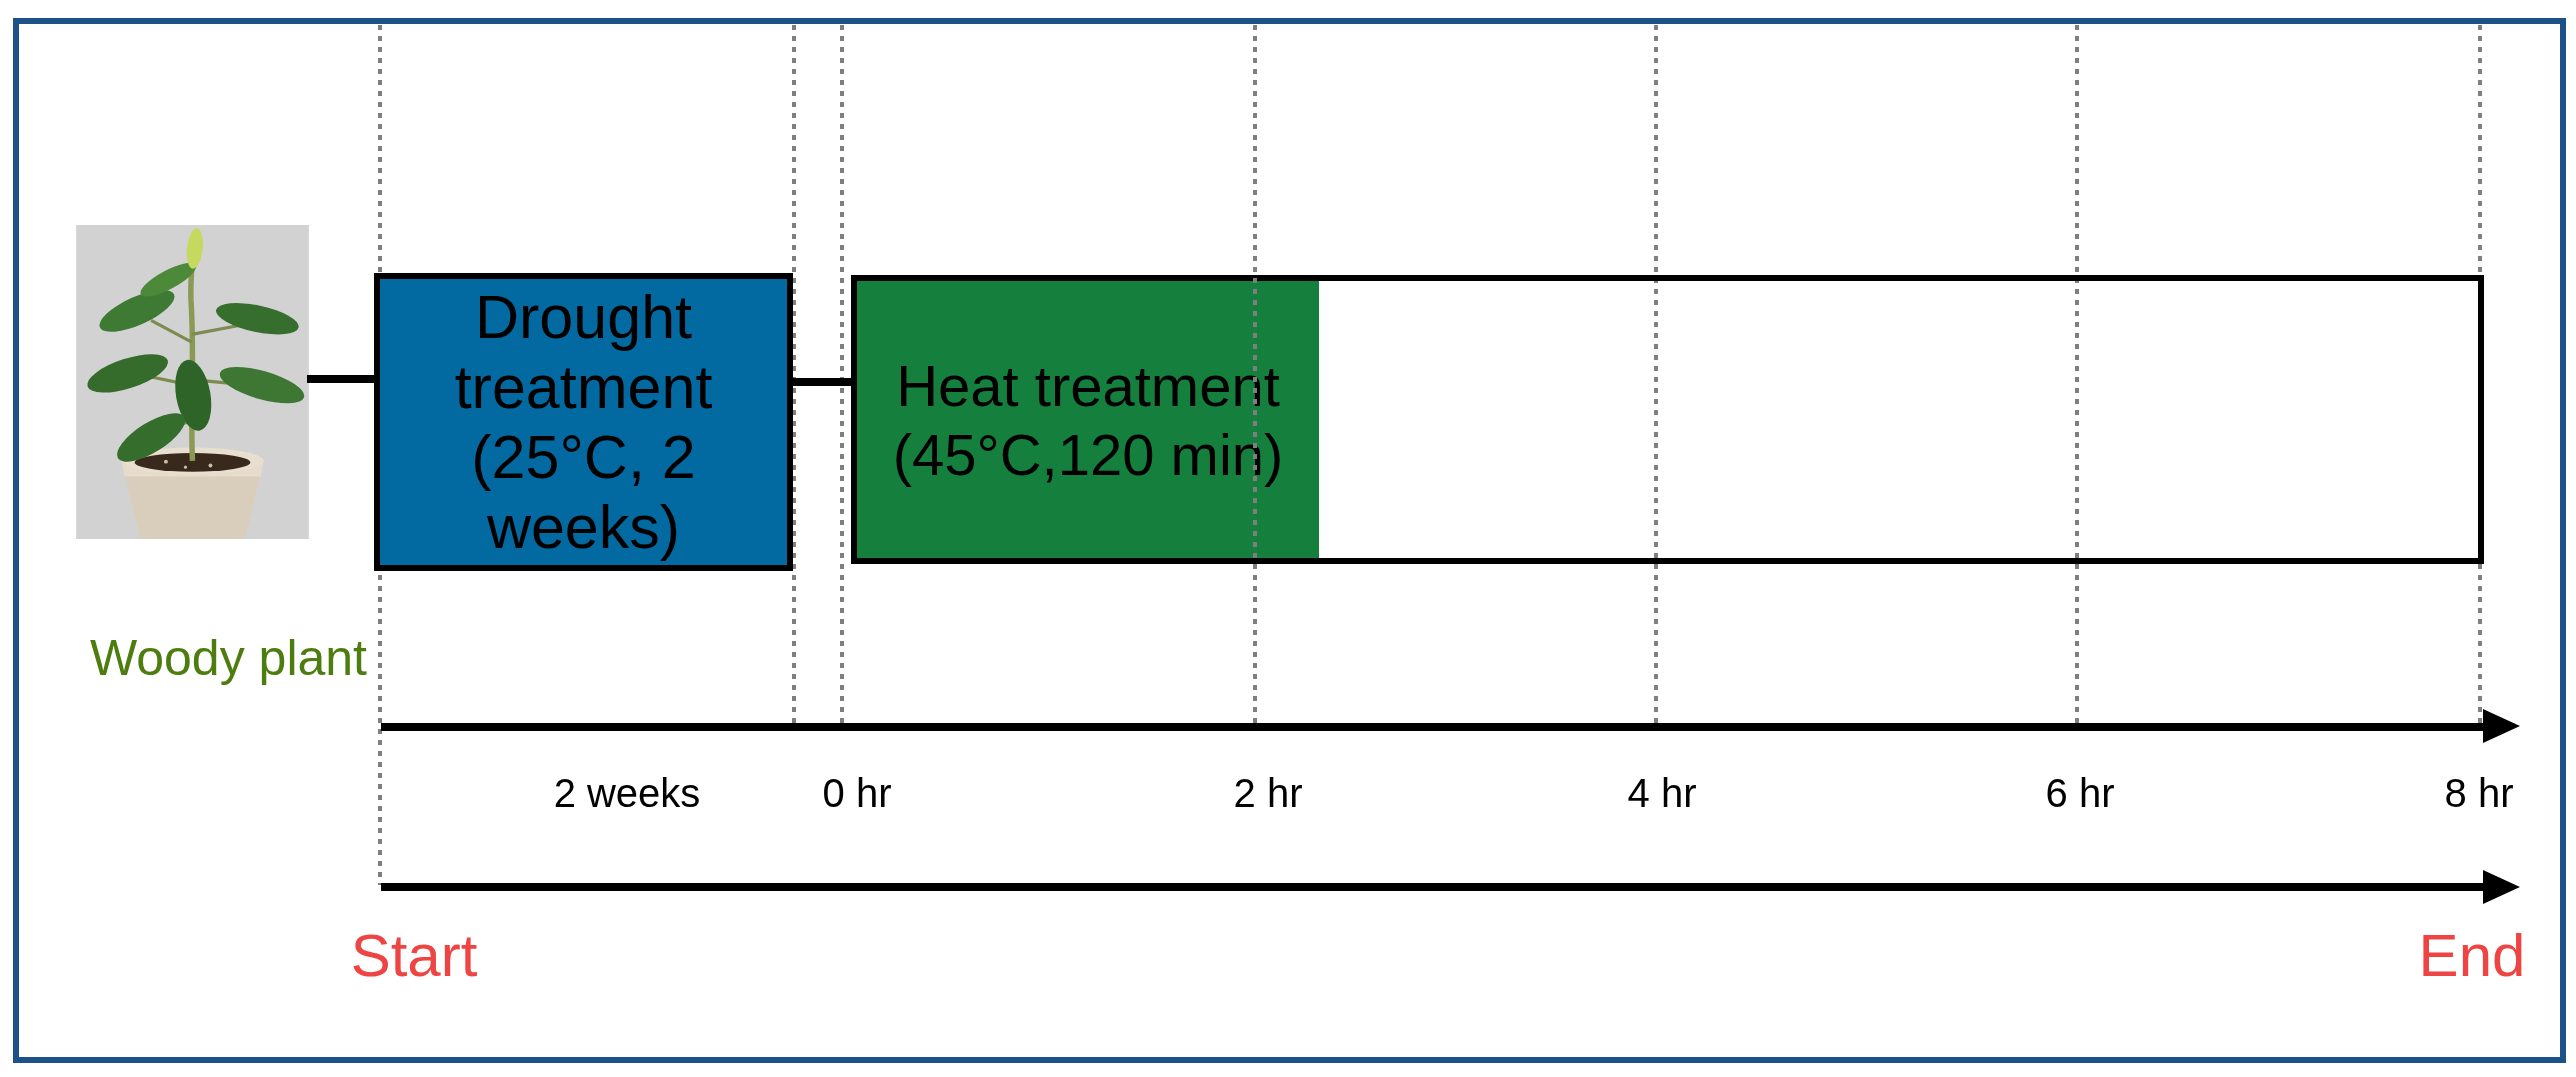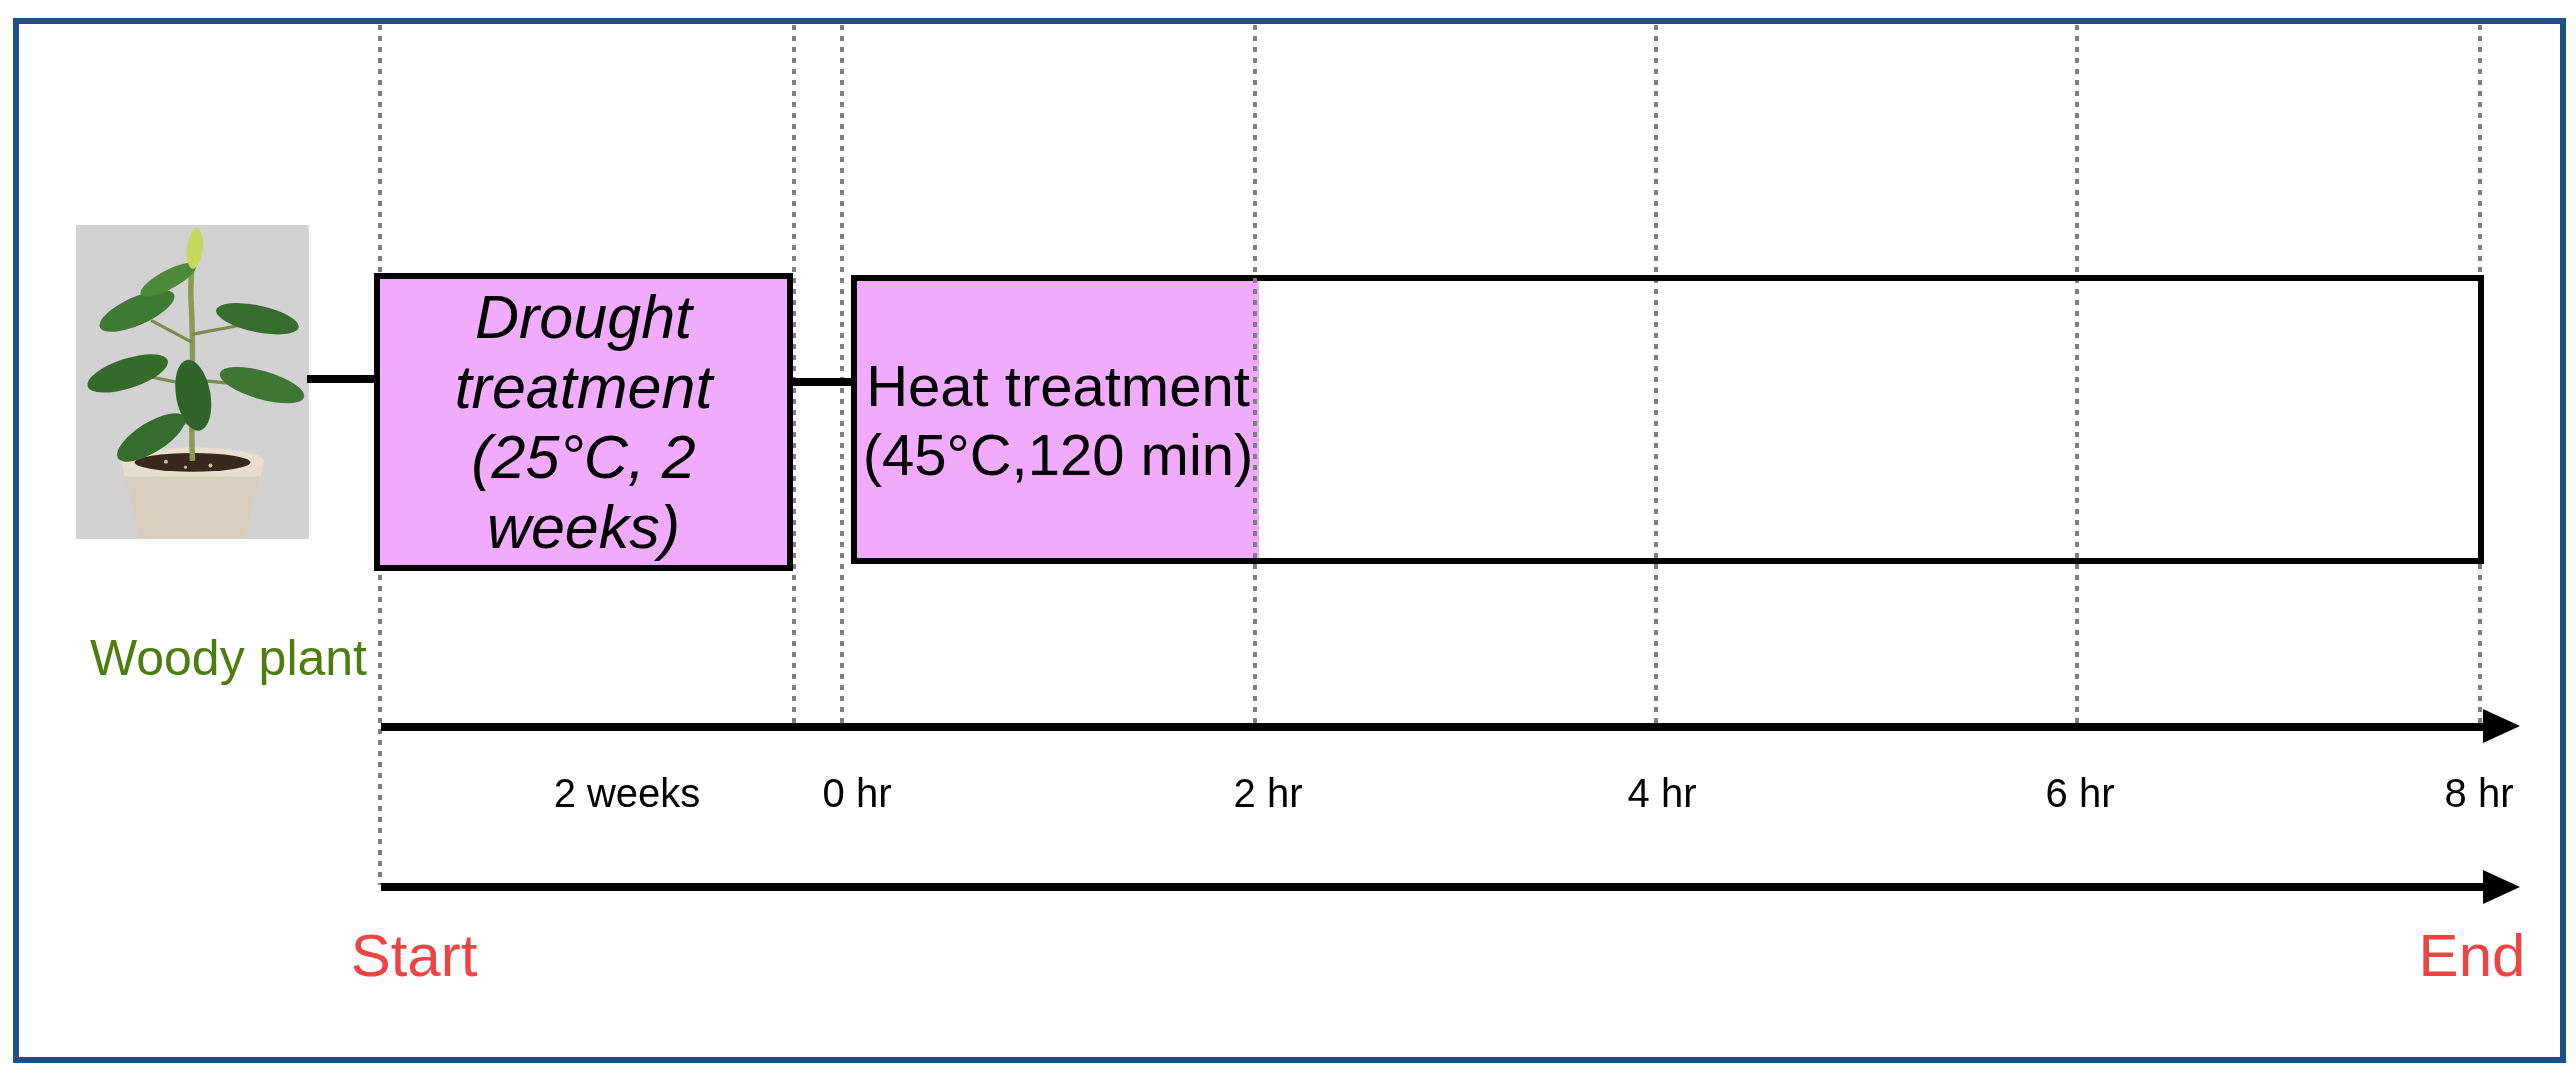--- a/index.html
+++ b/index.html
@@ -75,24 +75,23 @@
     flex-direction: column;
     align-items: center;
     justify-content: center;
     text-align: center;
     color: #000;
     z-index: 3;
   }
   #drought-box {
     left: 374px; top: 273px;
     width: 419px; height: 298px;
-    background: #f0abfc;
+    background: #0369a1;
     font-size: 61px;
     line-height: 70px;
-    font-style: italic;
   }
   #treatment-strip {
     position: absolute;
     left: 851px; top: 275px;
     width: 1633px; height: 289px;
     box-sizing: border-box;
     border: 6.2px solid #000;
     display: flex;
     z-index: 3;
   }
@@ -100,21 +99,21 @@
     display: flex;
     flex-direction: column;
     align-items: center;
     justify-content: center;
     text-align: center;
     color: #000;
     font-size: 58px;
     line-height: 69px;
     height: 100%;
   }
-  #heat-segment { width: 402px; background: #f0abfc; }
+  #heat-segment { width: 462px; background: #15803d; }
   #recovery-segment { flex: 1; background: #8fd087; }
   .pre { white-space: pre; }
 
   
   .arrow-line {
     position: absolute;
     left: 381px;
     width: 2107px;
     height: 7.8px;
     background: #000;

